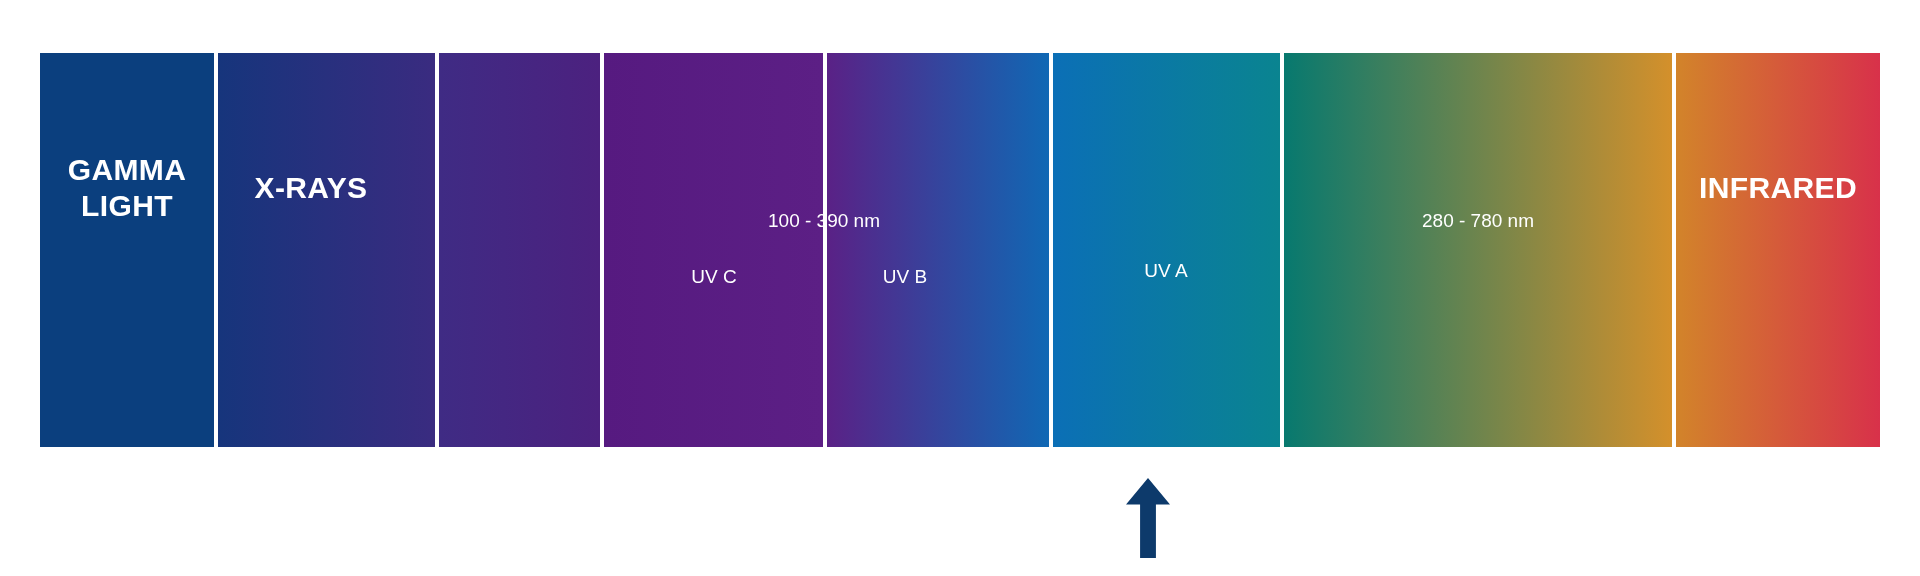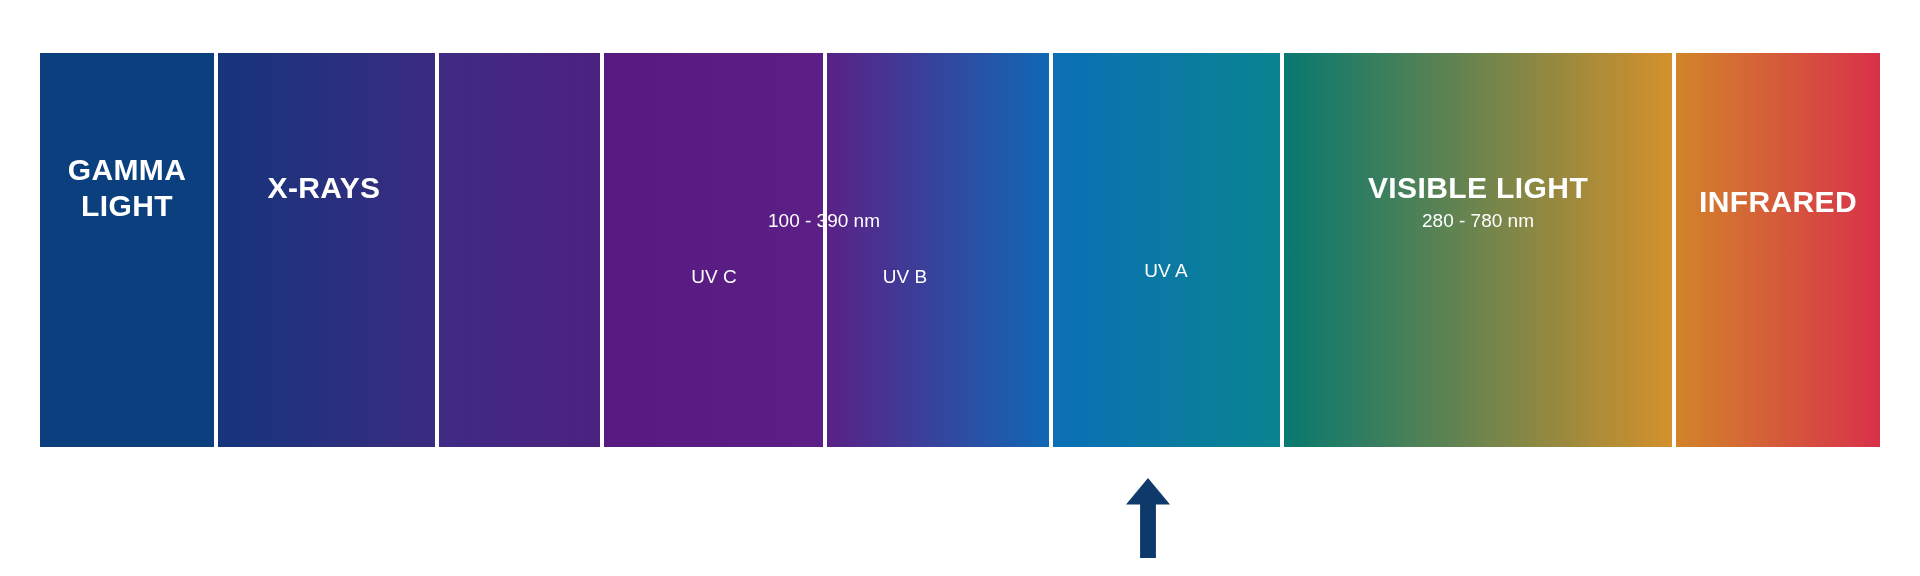--- a/index.html
+++ b/index.html
@@ -118,23 +118,22 @@
       <div class="divider" style="left: 560px;"></div>
       <div class="divider" style="left: 783px;"></div>
       <div class="divider" style="left: 1009px;"></div>
       <div class="divider" style="left: 1240px;"></div>
       <div class="divider" style="left: 1632px;"></div>
     </div>
 
   <div id="label-layer">
       <div class="band-title" style="left: 127px; top: 152px;">GAMMA
 LIGHT</div>
-      <div class="band-title" style="left: 324px; top: 170px;">X-RAYS</div>
-      <div class="band-title" style="left: 1478px; top: 170px;">VISIBLE LIGHT</div>
-      <div class="band-title" style="left: 1778px; top: 184px; text-align: center;">INFRARED</div>
+      <div class="band-title" style="left: 311px; top: 170px;">X-RAYS</div>
+      <div class="band-title" style="left: 1778px; top: 170px; text-align: center;">INFRARED</div>
       <div class="band-subtitle" style="left: 1478px; top: 210px;">280 - 780 nm</div>
       <div class="band-subtitle" style="left: 824px; top: 210px;">100 - 390 nm</div>
       <div class="sub-band-label" style="left: 714px; top: 266px;">UV C</div>
       <div class="sub-band-label" style="left: 905px; top: 266px;">UV B</div>
       <div class="sub-band-label" style="left: 1166px; top: 260px;">UV A</div>
     </div>
 
   <svg id="pointer-arrow" width="44" height="80" viewBox="0 0 44 80" style="left: 1148px; top: 478px;">
     <polygon id="pointer-shape" points="22,0 44,26.400000000000002 29.92,26.400000000000002 29.92,80 14.08,80 14.08,26.400000000000002 0,26.400000000000002" fill="#0d3a6b"></polygon>
   </svg>

